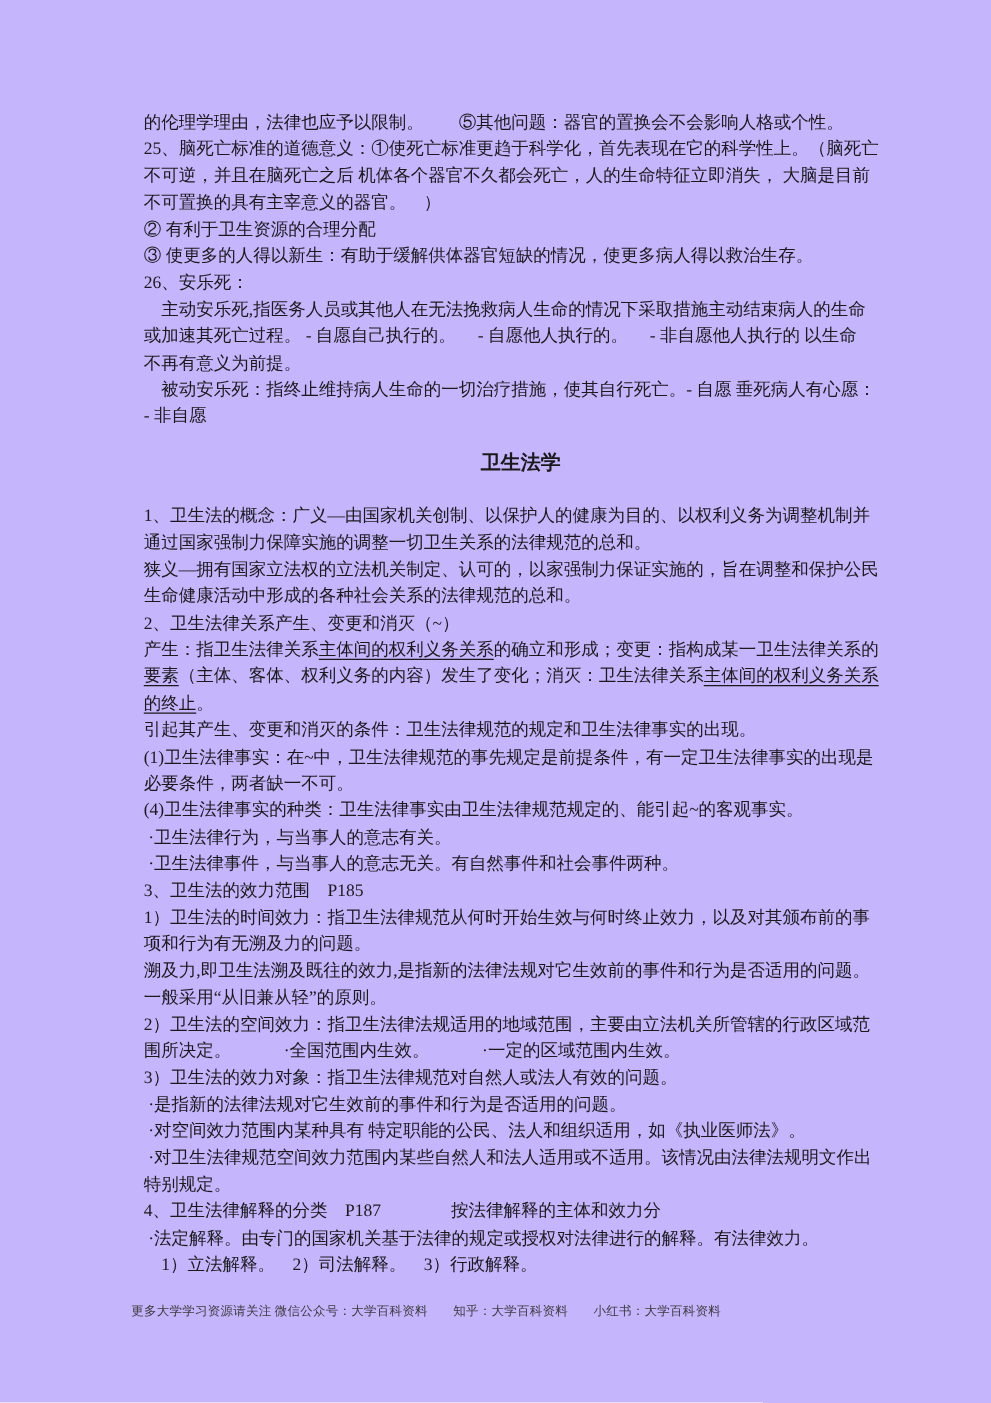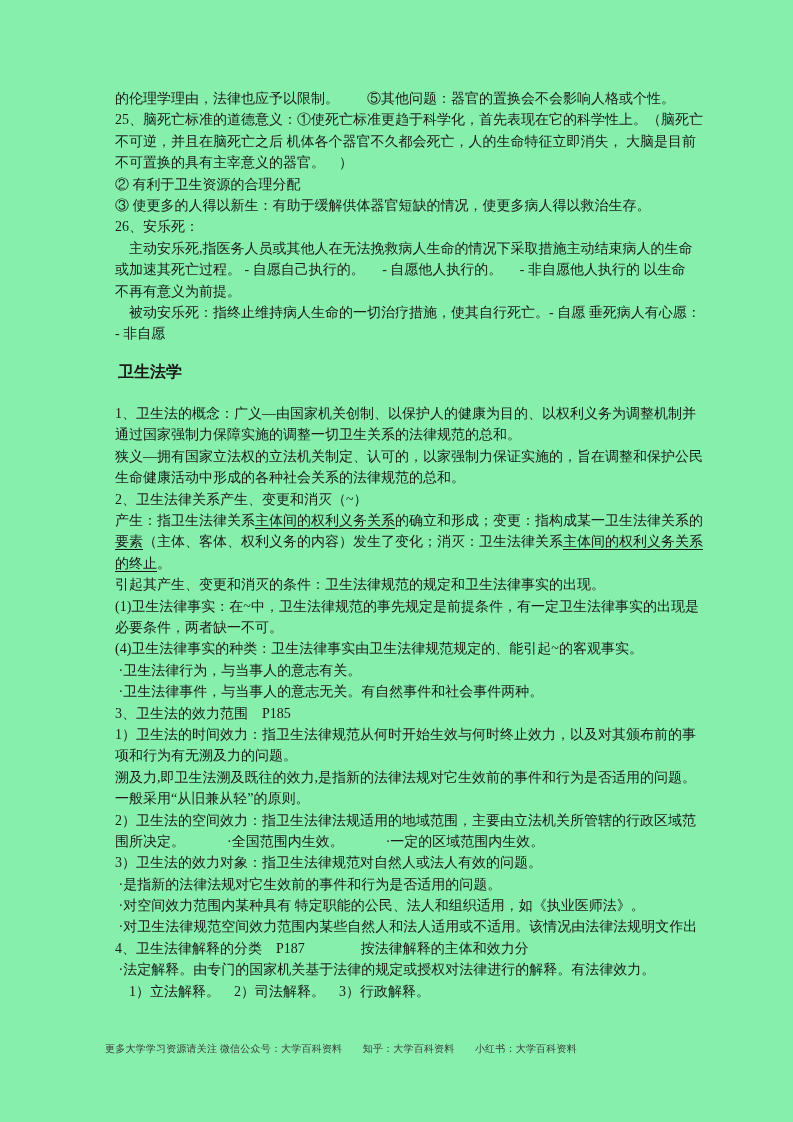--- a/index.html
+++ b/index.html
@@ -10,21 +10,21 @@
   body {
     width: 793px;
     height: 1122px;
     font-family: "Liberation Serif", "DejaVu Serif", serif;
     color: #1a1a1a;
   }
   .page {
     position: relative;
     width: 793px;
     height: 1122px;
-    background: #86efac;
+    background: #c4b5fd;
     overflow: hidden;
   }
   .content {
     position: absolute;
     left: 115px;
     top: 88px;
     width: 600px;
     font-size: 14px;
     line-height: 21.4px;
     letter-spacing: 0px;
@@ -32,26 +32,27 @@
   .line {
     white-space: pre;
     height: 21.4px;
   }
   .ul {
     text-decoration: underline;
     text-underline-offset: 3px;
     margin-top: 48px;
   }
   .doc-heading {
-    font-family: Liberation Serif, serif;
+    font-family: Liberation Mono, monospace;
     font-weight: bold;
     font-size: 16px;
     line-height: 21.4px;
     margin: 16px 0 21px 3px;
     white-space: pre;
+    text-align: center;
   }
   .footer {
     position: absolute;
     left: 105px;
     top: 1042px;
     font-size: 10px;
     color: #3c3c3c;
     white-space: pre;
     letter-spacing: 0.2px;
   }
@@ -95,19 +96,20 @@
         <div class="line"><span>1）卫生法的时间效力：指卫生法律规范从何时开始生效与何时终止效力，以及对其颁布前的事</span></div>
         <div class="line"><span>项和行为有无溯及力的问题。</span></div>
         <div class="line"><span>溯及力,即卫生法溯及既往的效力,是指新的法律法规对它生效前的事件和行为是否适用的问题。</span></div>
         <div class="line"><span>一般采用“从旧兼从轻”的原则。</span></div>
         <div class="line"><span>2）卫生法的空间效力：指卫生法律法规适用的地域范围，主要由立法机关所管辖的行政区域范</span></div>
         <div class="line"><span>围所决定。　　　·全国范围内生效。　　　·一定的区域范围内生效。</span></div>
         <div class="line"><span>3）卫生法的效力对象：指卫生法律规范对自然人或法人有效的问题。</span></div>
         <div class="line"><span> ·是指新的法律法规对它生效前的事件和行为是否适用的问题。</span></div>
         <div class="line"><span> ·对空间效力范围内某种具有 特定职能的公民、法人和组织适用，如《执业医师法》。</span></div>
         <div class="line"><span> ·对卫生法律规范空间效力范围内某些自然人和法人适用或不适用。该情况由法律法规明文作出</span></div>
+        <div class="line"><span>特别规定。</span></div>
         <div class="line"><span>4、卫生法律解释的分类　P187　　　　按法律解释的主体和效力分</span></div>
         <div class="line"><span> ·法定解释。由专门的国家机关基于法律的规定或授权对法律进行的解释。有法律效力。</span></div>
         <div class="line"><span>　1）立法解释。　2）司法解释。　3）行政解释。</span></div>
       </div>
   </div>
   <div class="footer">更多大学学习资源请关注 微信公众号：大学百科资料　　知乎：大学百科资料　　小红书：大学百科资料</div>
 </div>
 
 </body></html>

